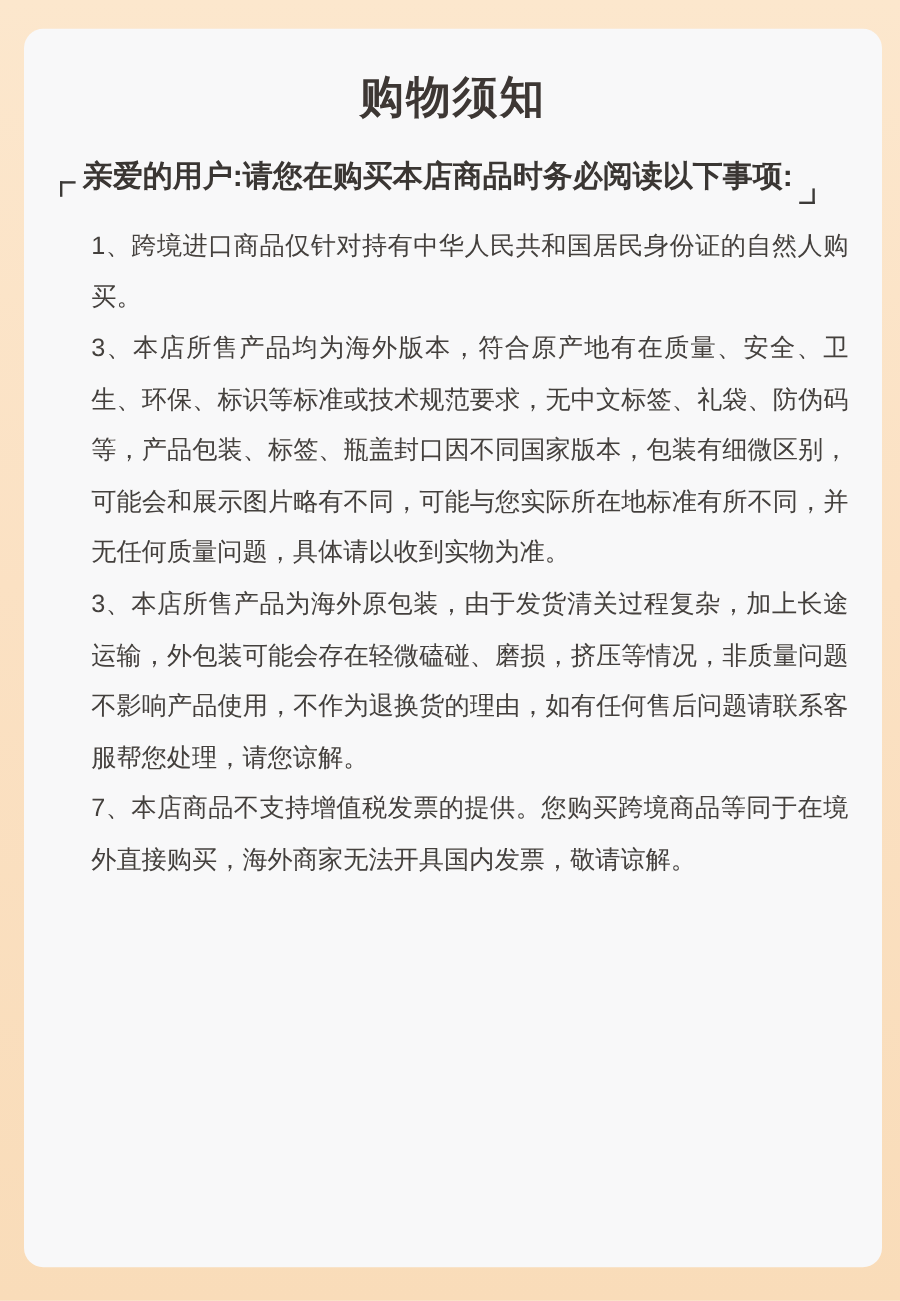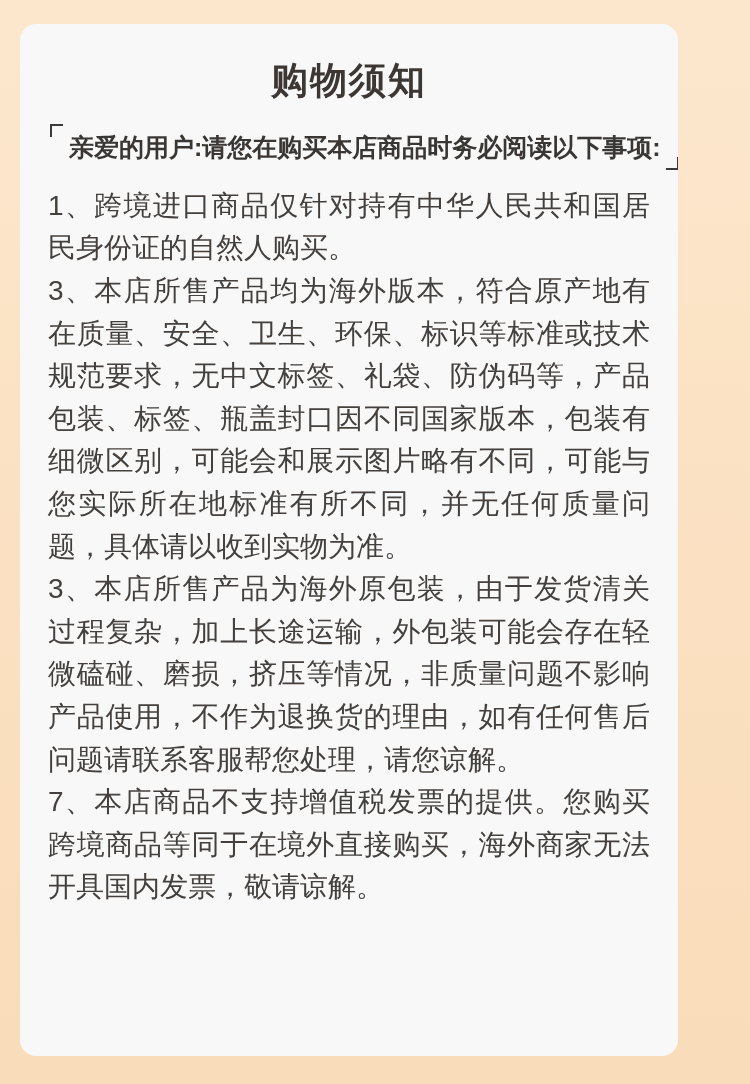--- a/index.html
+++ b/index.html
@@ -12,42 +12,42 @@
 
   body {
     background: linear-gradient(180deg, #fce7cd 0%, #fbe1c3 45%, #f9dcb9 100%);
     font-family: "Liberation Sans", "DejaVu Sans", sans-serif;
   }
 
   .notice-card {
     position: absolute;
     left: 20px;
     top: 24px;
-    width: 658px;
+    width: 715px;
     height: 1032px;
     background: #f8f8f9;
     border-radius: 16px;
     padding: 0 28px;
     overflow: hidden;
   }
 
   .page-title {
     margin-top: 34px;
     text-align: center;
     font-family: "DejaVu Serif", "Liberation Serif", serif;
     font-size: 37px;
     font-weight: 600;
     letter-spacing: 2px;
     color: #3d3734;
     line-height: 1.2;
   }
 
   .subtitle-row {
     display: flex;
-    align-items: flex-start;
+    align-items: flex-end;
     margin-top: 20px;
     padding: 0 2px;
   }
 
   .corner-bracket {
     flex: 0 0 auto;
     width: 13px;
     height: 13px;
   }
 
@@ -68,25 +68,26 @@
     padding: 9px 5px 0 6px;
     font-size: 25px;
     font-weight: 700;
     color: #3a3633;
     line-height: 1.3;
     white-space: nowrap;
   }
 
   .notice-list {
     margin-top: 21px;
-    font-size: 28px;
+    font-size: 21px;
     line-height: 42.6px;
     color: #44403d;
     text-align: justify;
     text-justify: inter-ideograph;
+    margin-left: 28px;
   }
 
   .notice-item { margin: 0; }
 </style>
 </head>
 <body>
 
 <div class="notice-card">
 
   <h1 class="page-title">购物须知</h1>

